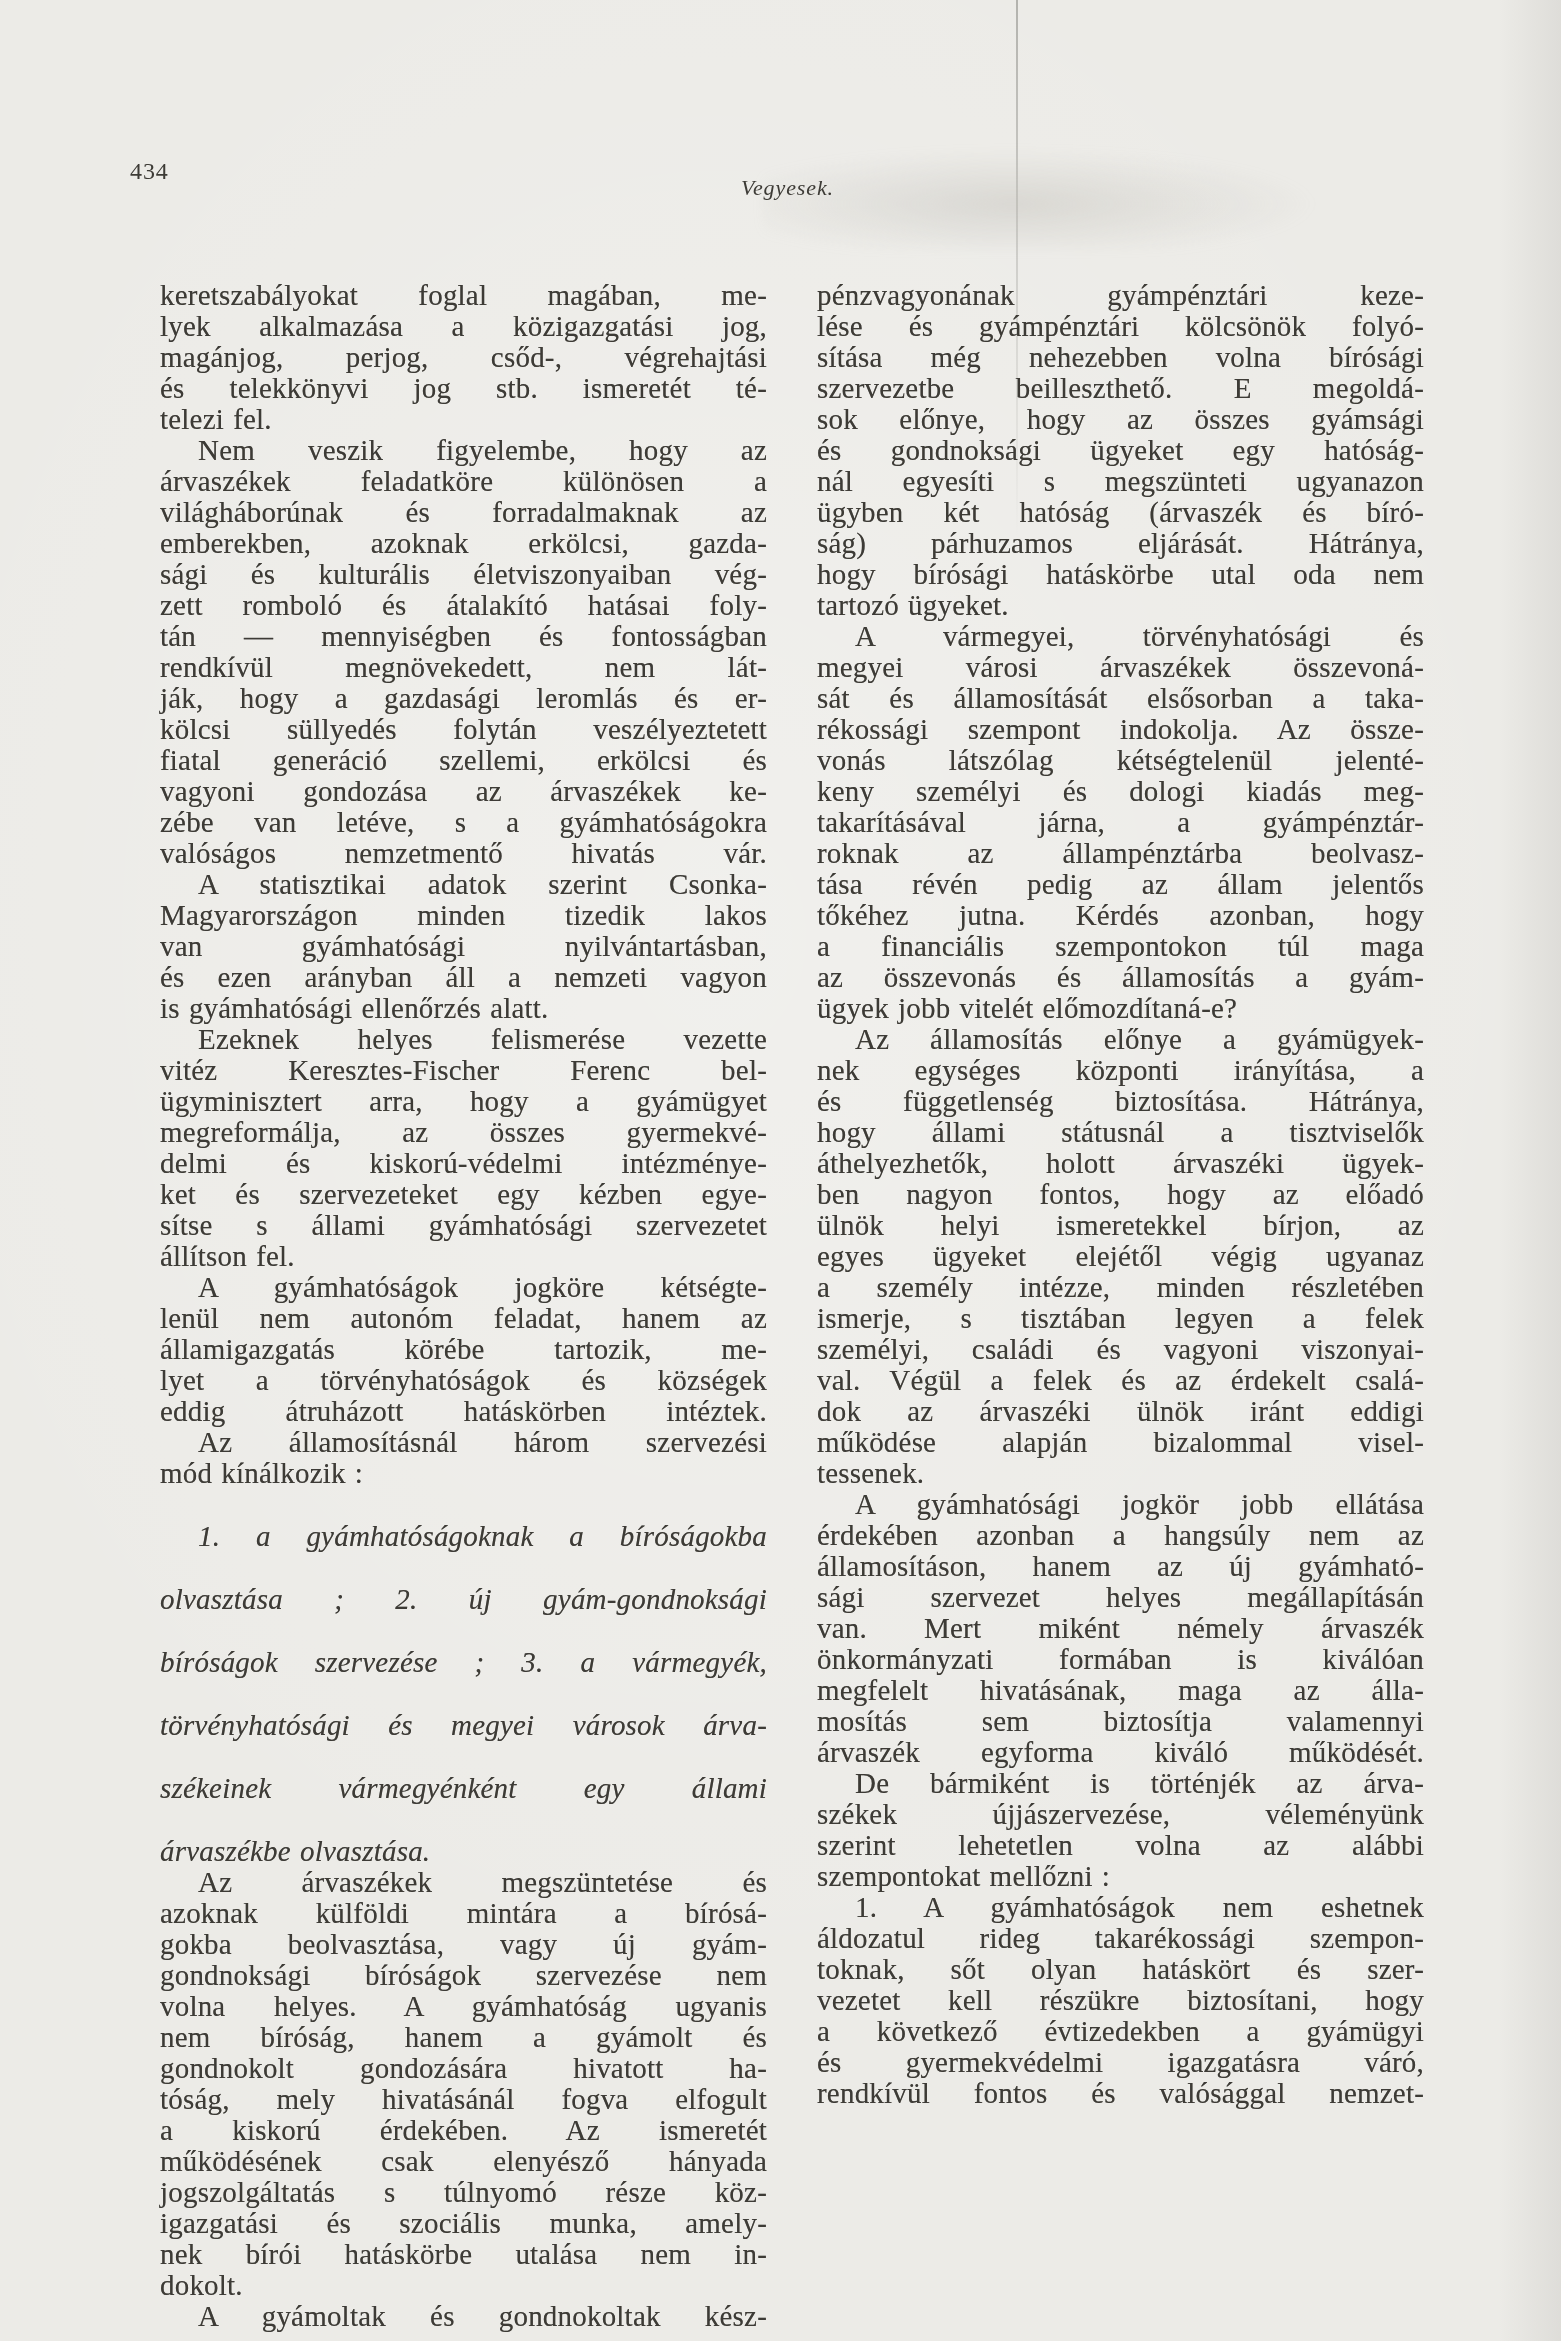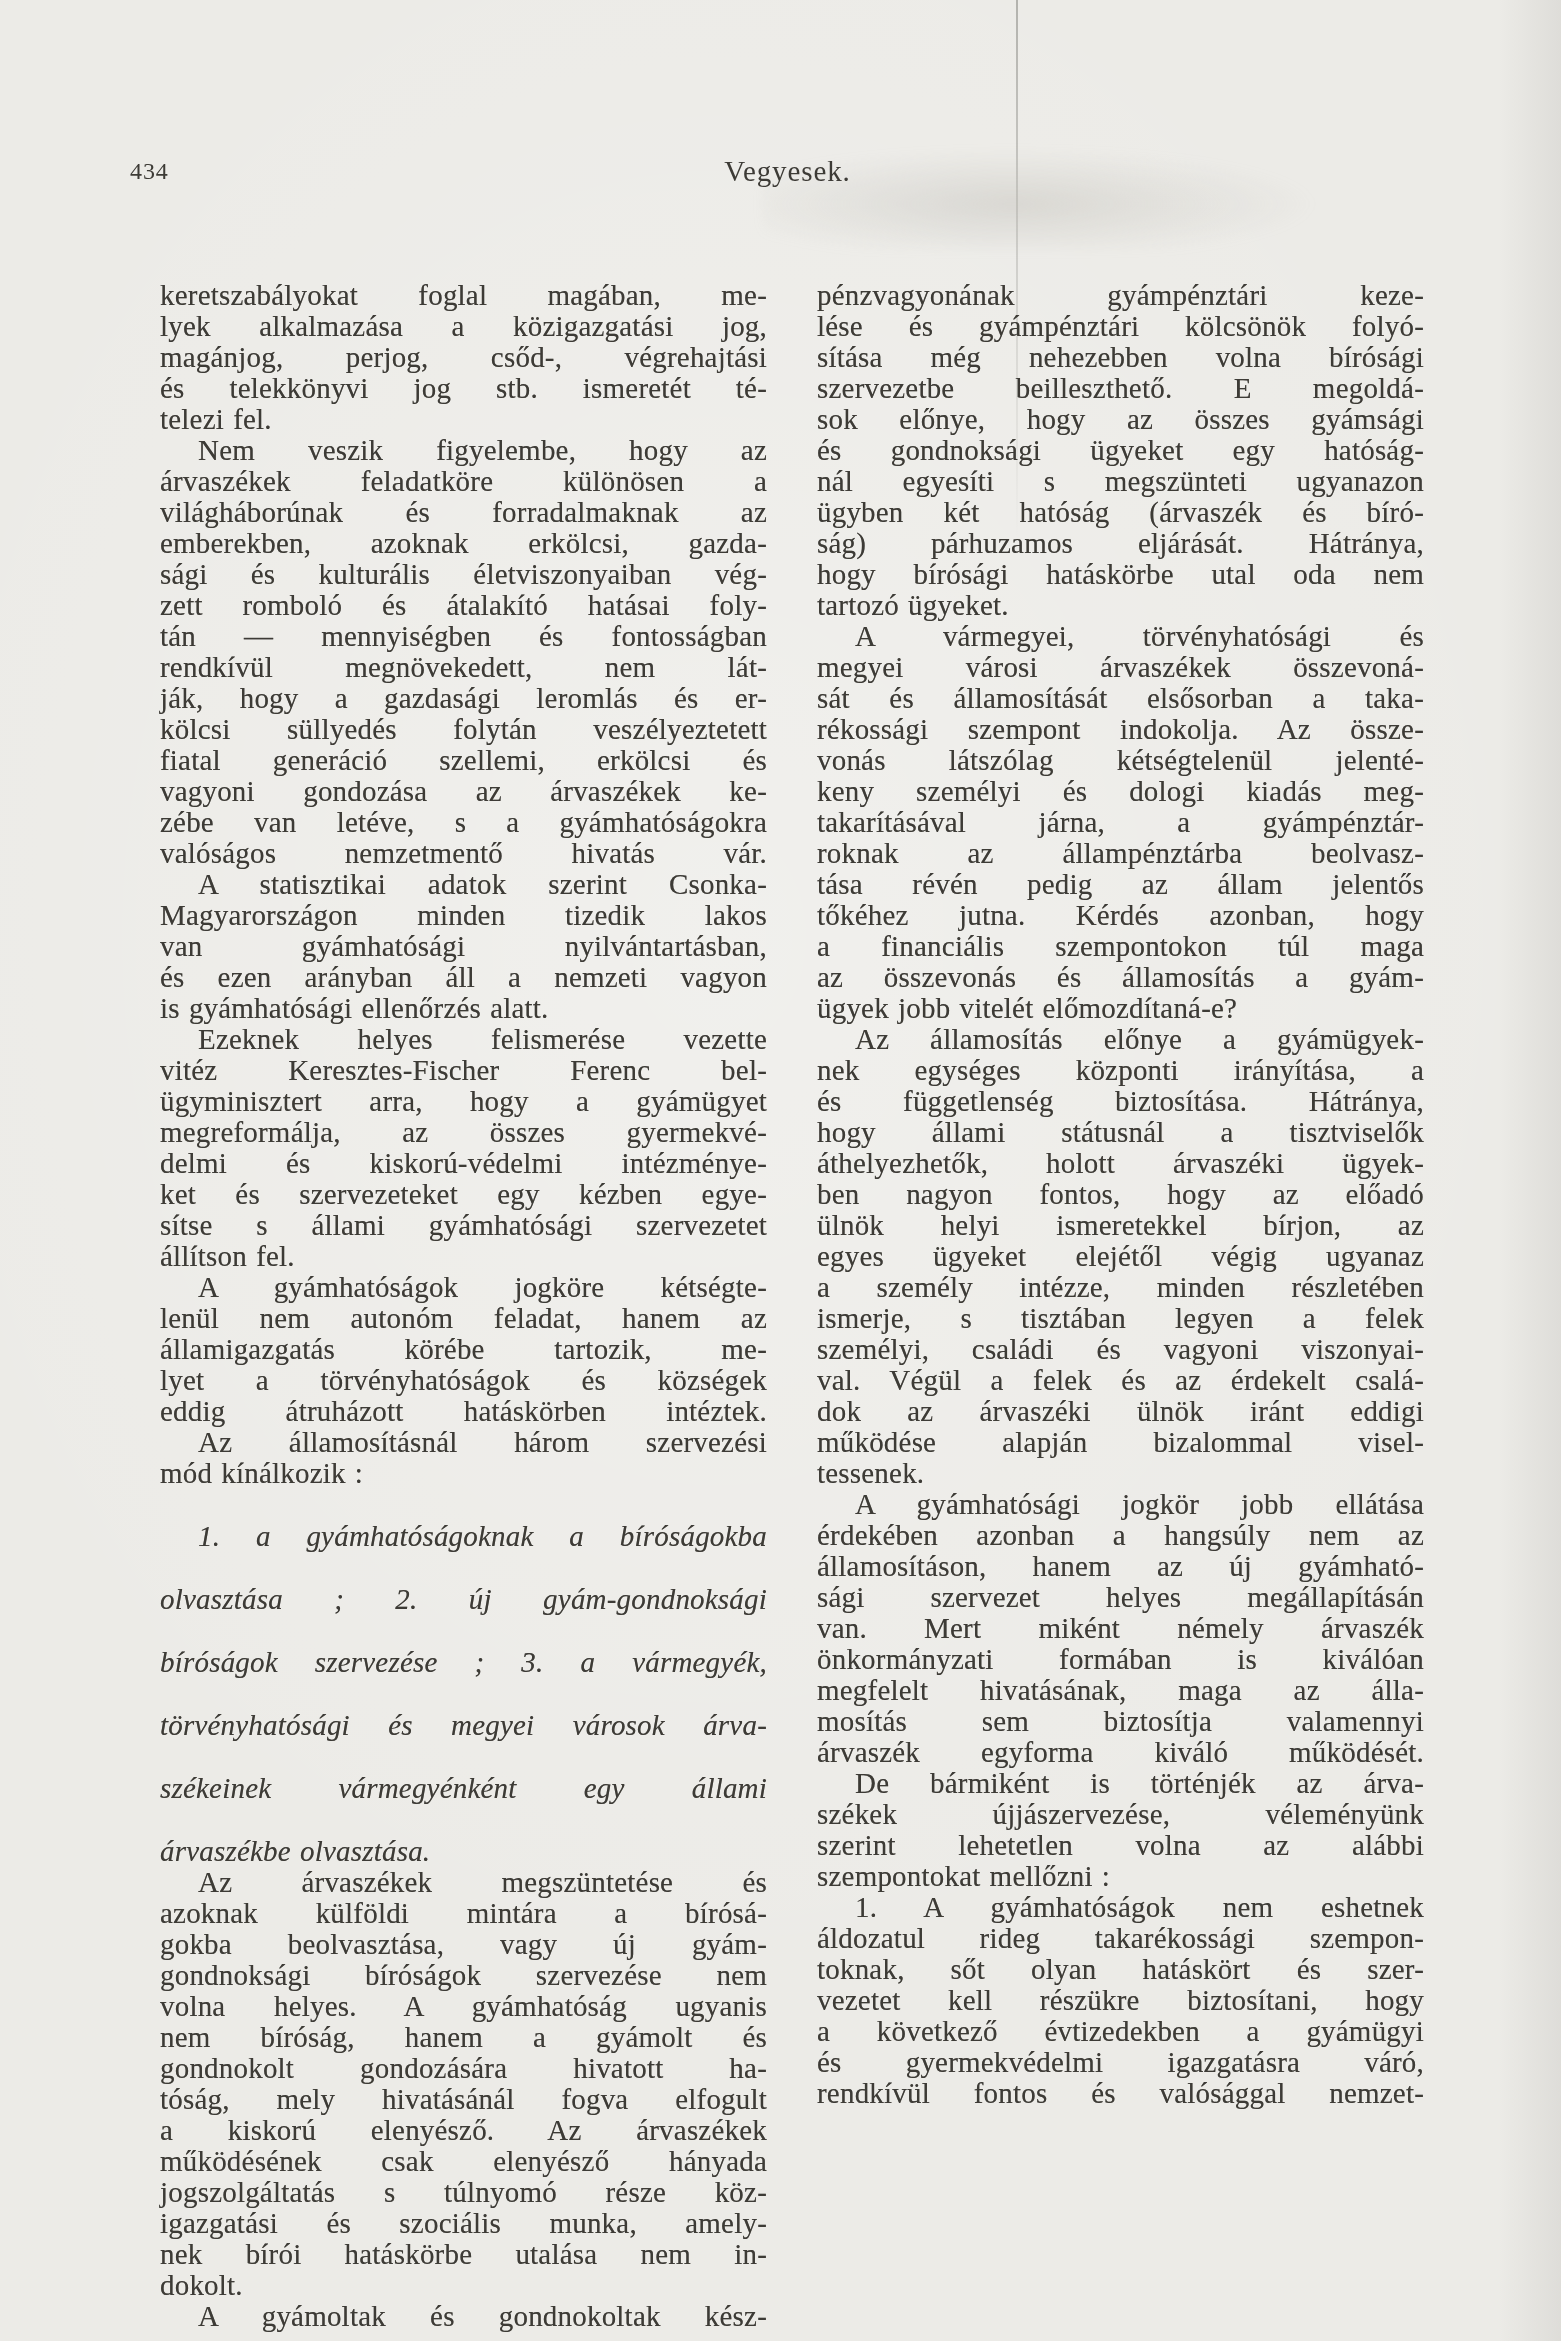--- a/index.html
+++ b/index.html
@@ -26,22 +26,22 @@
     position:absolute;left:763px;top:149px;width:555px;height:100px;
     background:radial-gradient(ellipse at 45% 55%, rgba(185,183,176,0.38), rgba(185,183,176,0) 70%);
     filter:blur(5.2px);
   }
   .pagehead{position:absolute;top:154px;left:0;width:100%;height:40px;}
   .pagenum{
     position:absolute;left:130px;top:0;
     font-size:24px;line-height:35px;letter-spacing:0.9px;
   }
   .journal{
-    position:absolute;left:calc(50% + 7px);transform:translateX(-50%);top:0;
-    font-size:29px;line-height:35px;letter-spacing:0.9px;
+    position:absolute;left:calc(50% + 7px);transform:translateX(-50%);top:16px;
+    font-style:italic;font-size:22px;line-height:35px;letter-spacing:0.9px;
   }
   .col{position:absolute;top:280px;width:607px;}
   #col-left{left:160px;}
   #col-right{left:817px;}
   .line{
     font-size:29px;
     line-height:31px;
     height:31px;
     letter-spacing:0.2px;
     word-spacing:1.7px;
@@ -111,21 +111,21 @@
       <div class="line ital">székeinek vármegyénként egy állami</div>
       <div class="line end ital">árvaszékbe olvasztása.</div>
       <div class="line ind">Az árvaszékek megszüntetése és</div>
       <div class="line">azoknak külföldi mintára a bírósá-</div>
       <div class="line">gokba beolvasztása, vagy új gyám-</div>
       <div class="line">gondnoksági bíróságok szervezése nem</div>
       <div class="line">volna helyes. A gyámhatóság ugyanis</div>
       <div class="line">nem bíróság, hanem a gyámolt és</div>
       <div class="line">gondnokolt gondozására hivatott ha-</div>
       <div class="line">tóság, mely hivatásánál fogva elfogult</div>
-      <div class="line">a kiskorú elenyésző. Az árvaszékek</div>
+      <div class="line">a kiskorú érdekében. Az ismeretét</div>
       <div class="line">működésének csak elenyésző hányada</div>
       <div class="line">jogszolgáltatás s túlnyomó része köz-</div>
       <div class="line">igazgatási és szociális munka, amely-</div>
       <div class="line">nek bírói hatáskörbe utalása nem in-</div>
       <div class="line end">dokolt.</div>
       <div class="line ind">A gyámoltak és gondnokoltak kész-</div>
     </div>
   <div class="col" id="col-right">
       <div class="line">pénzvagyonának gyámpénztári keze-</div>
       <div class="line">lése és gyámpénztári kölcsönök folyó-</div>

